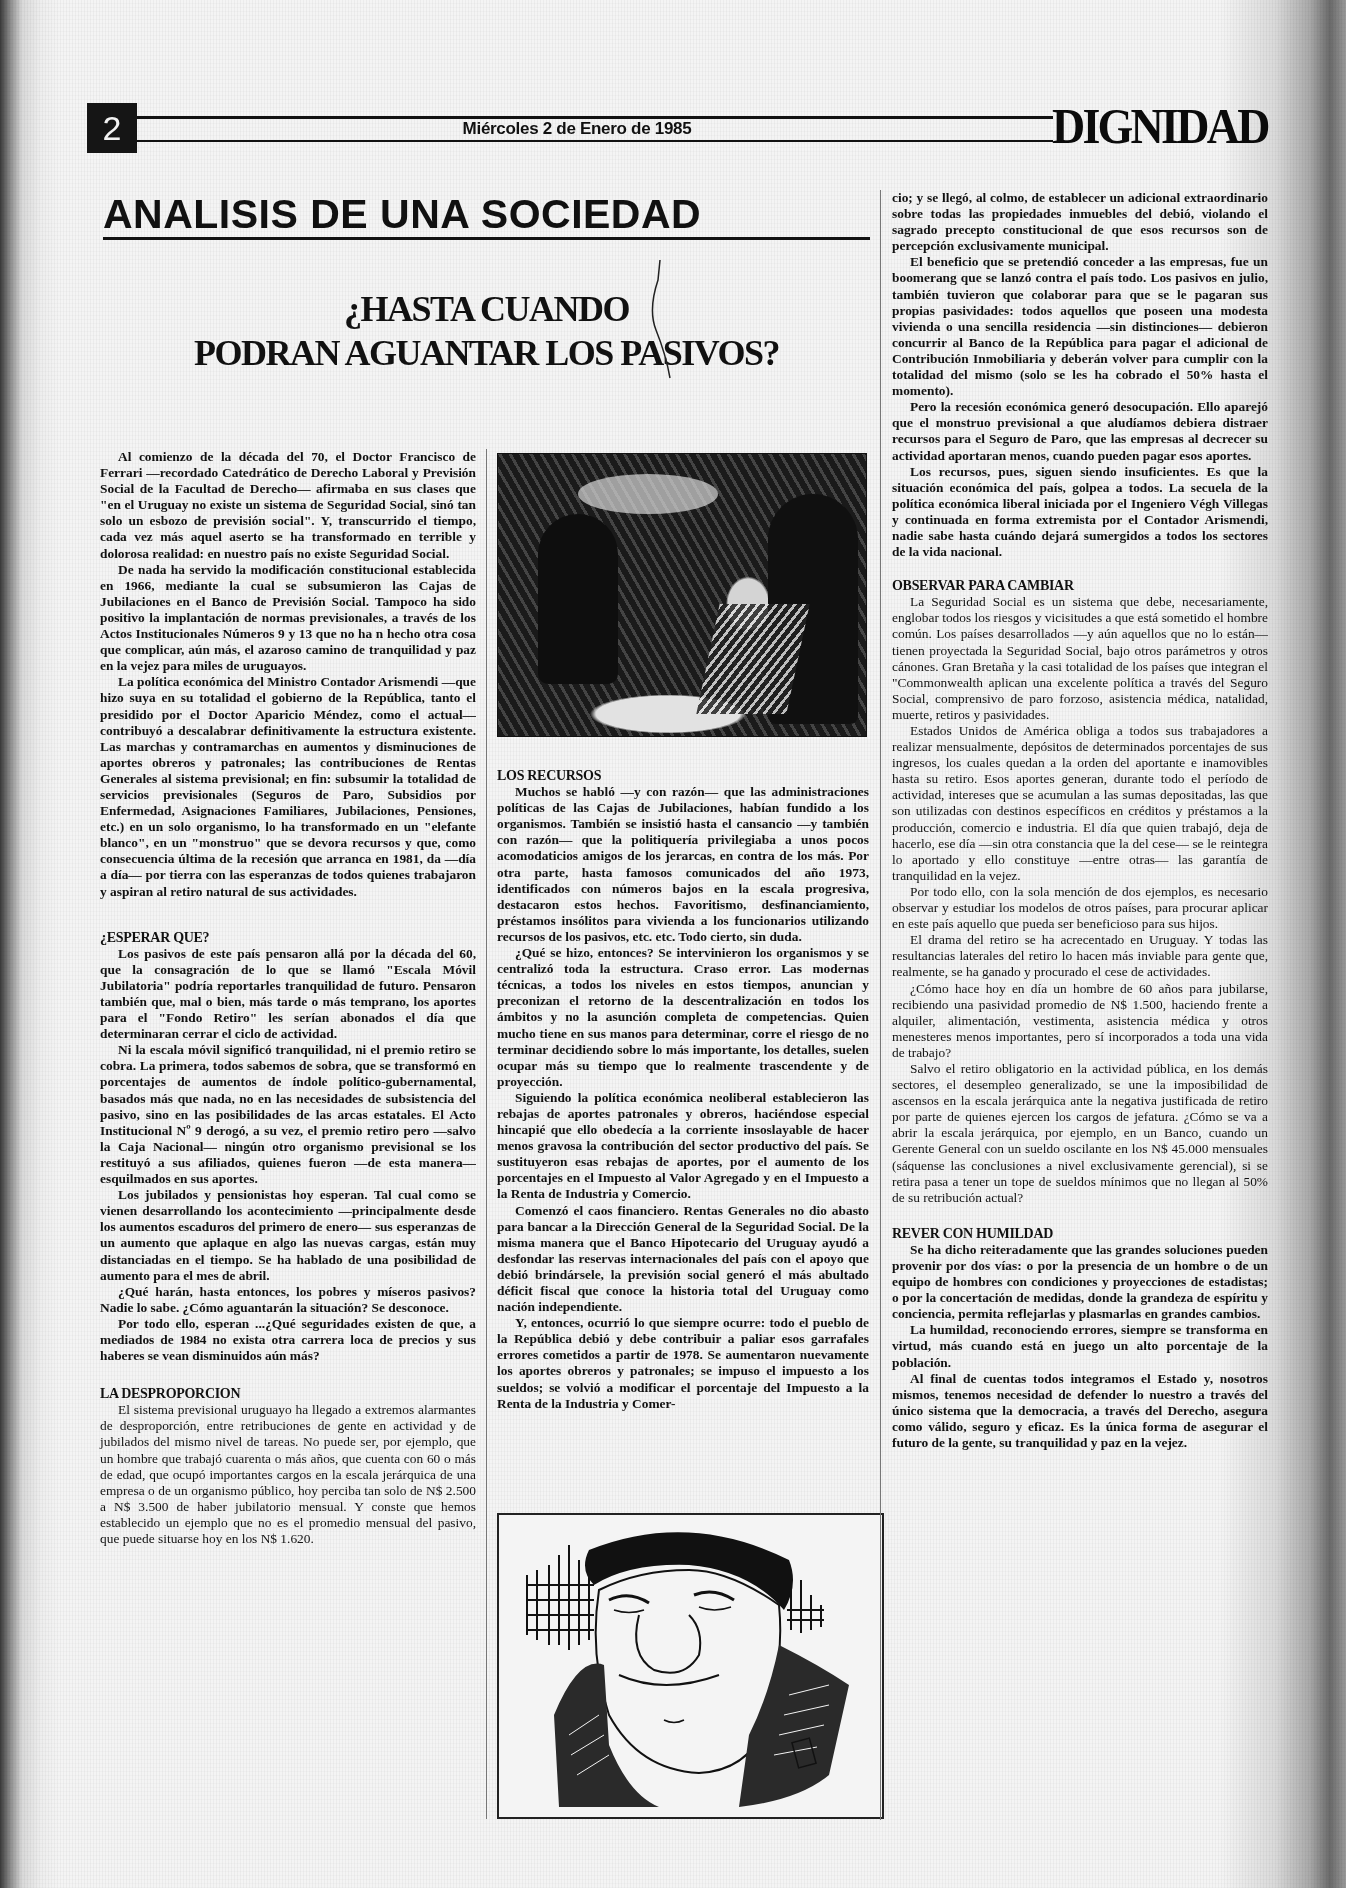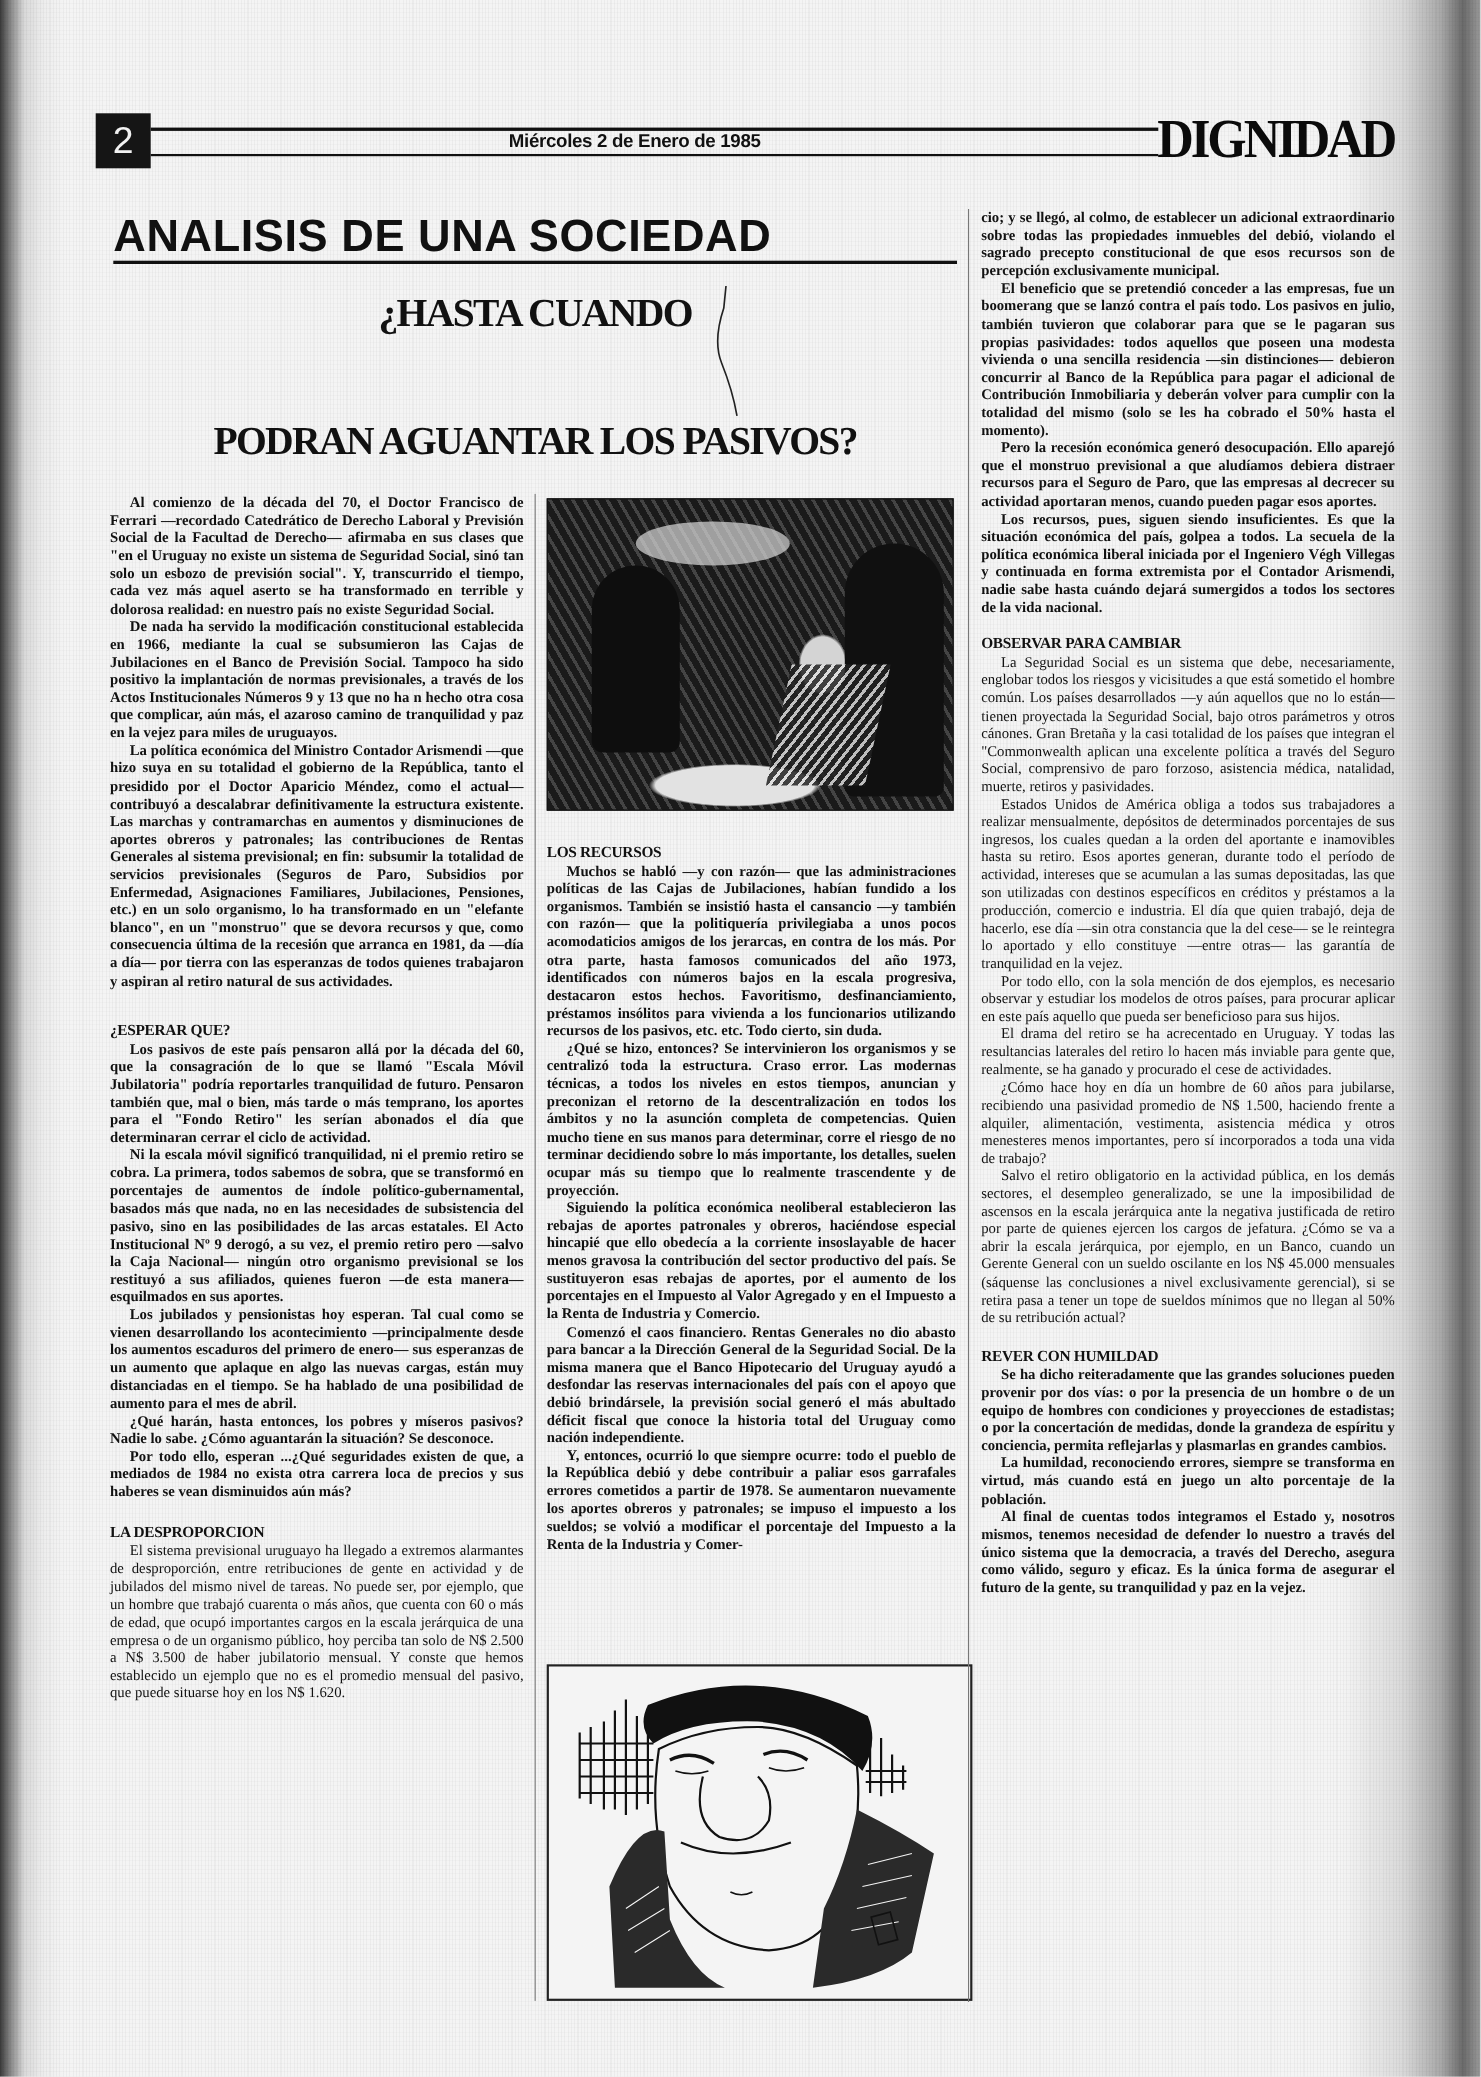--- a/index.html
+++ b/index.html
@@ -43,22 +43,22 @@
   
   .section-title {
     position: absolute; left: 103px; top: 193px; width: 767px;
     font-family: "Liberation Sans", sans-serif; font-weight: bold; font-size: 41px; letter-spacing: 0.5px;
     border-bottom: 3px solid #111; line-height: 42px; padding-bottom: 2px;
   }
   .headline {
     position: absolute; left: 103px; width: 767px; text-align: center;
     font-family: "Liberation Serif", serif; font-weight: bold; font-size: 36px; letter-spacing: -1.5px;
   }
-  .h1 { top: 263px; }
-  .h2 { top: 332px; margin-top: 48px; }
+  .h1 { top: 288px; }
+  .h2 { top: 332px; }
   
   .col {
     position: absolute; font-family: "Liberation Serif", serif;
     font-size: 13.4px; line-height: 16.1px; text-align: justify; font-weight: bold;
   }
   .col p { margin: 0; text-indent: 18px; }
   .col.light { font-weight: normal; }
   .c1 { left: 100px; top: 449px; width: 376px; }
   .c2 { left: 497px; width: 372px; }
   .c3 { left: 892px; top: 190px; width: 376px; }

